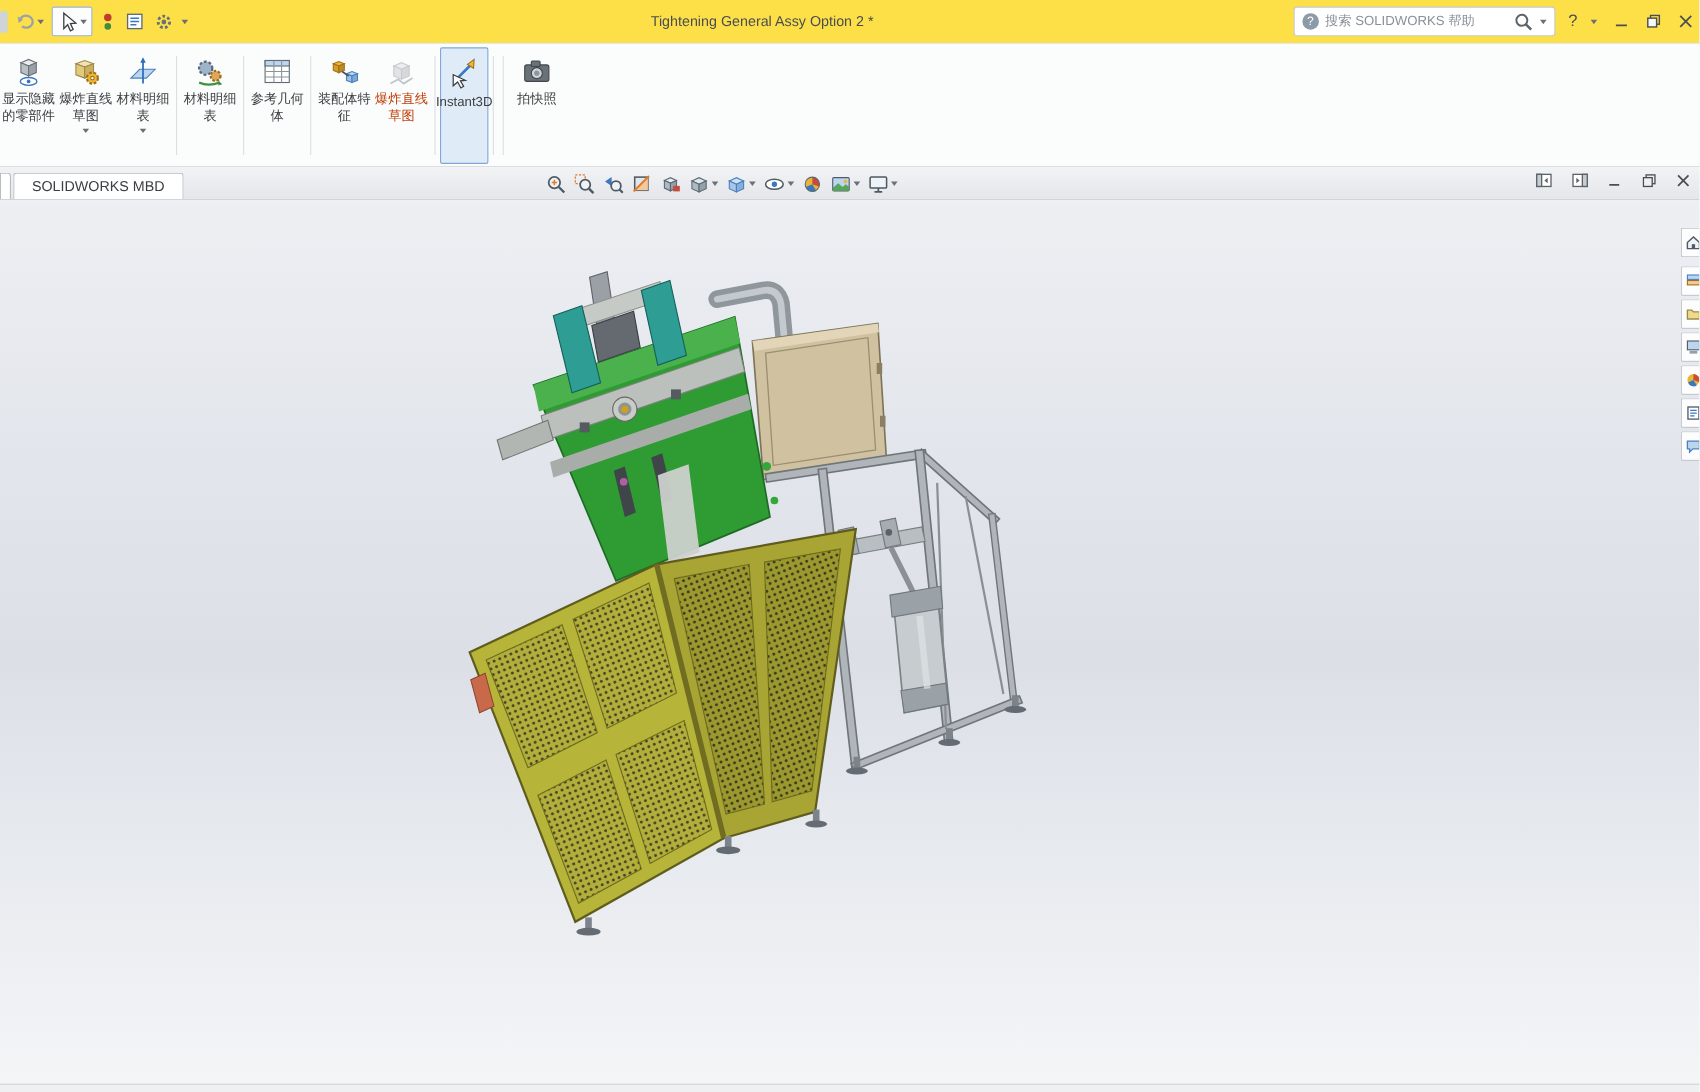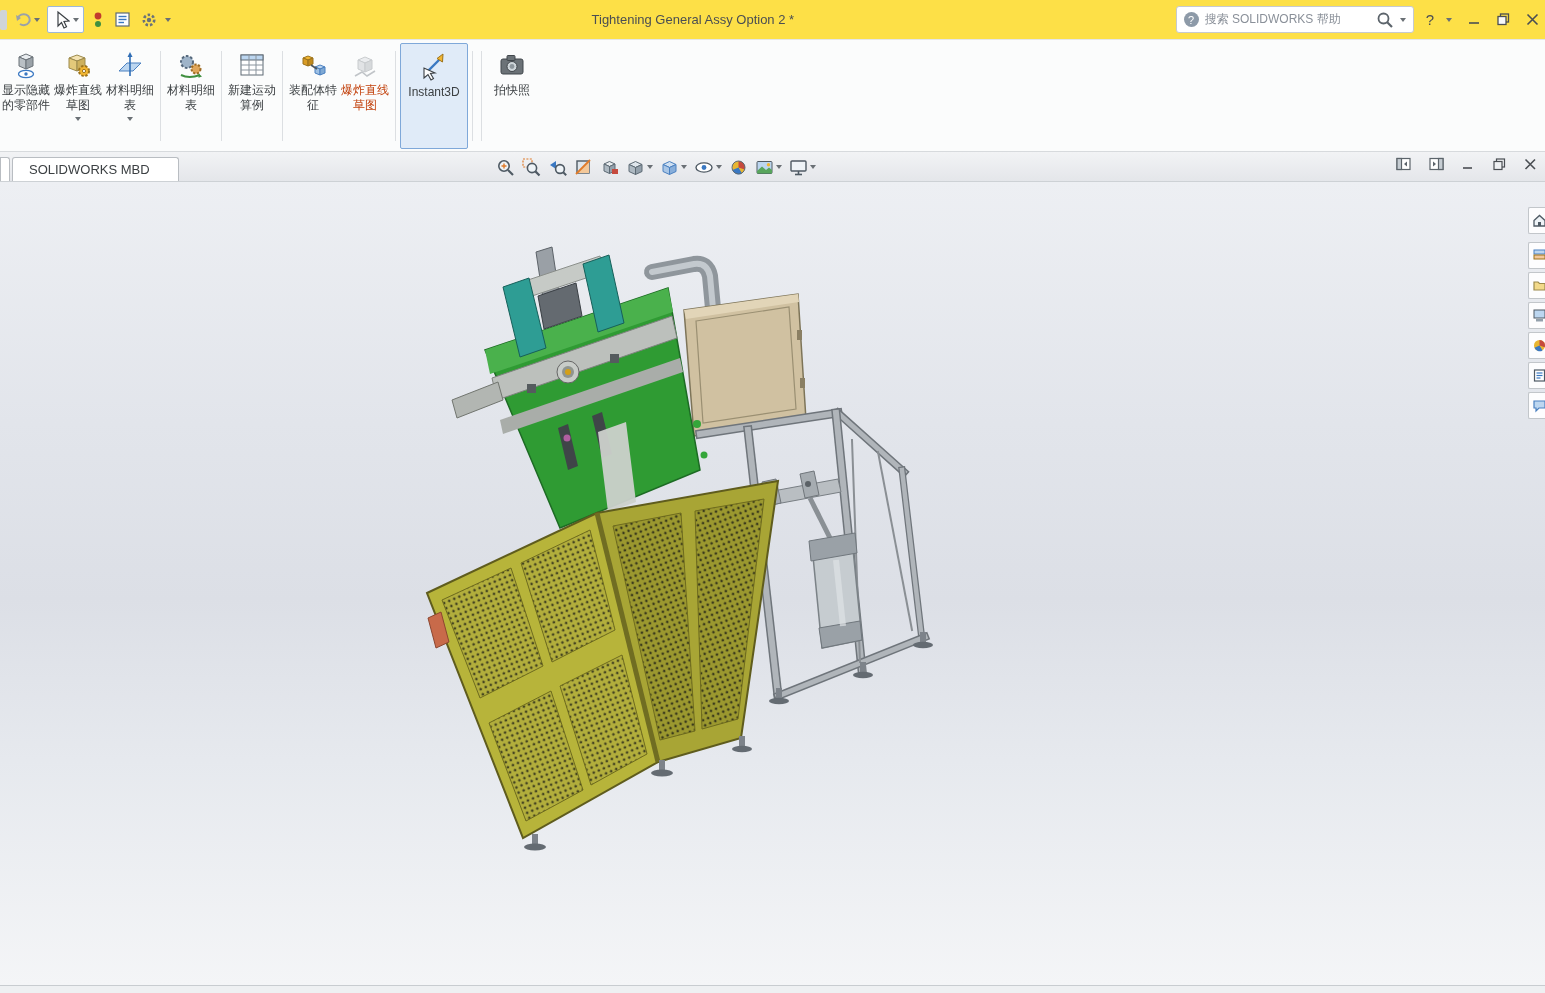--- a/index.html
+++ b/index.html
@@ -29,35 +29,35 @@
   .winctl { display:flex; align-items:center; gap:16px; margin-left:4px; }
   .help-q { font-size:15px; color:#4a4e53; }
 
   
   .ribbon { height:112px; flex:0 0 112px; background:#fbfcfc; border-bottom:1px solid #d7dadd;
             display:flex; align-items:stretch; padding:3px 0 2px 0; }
   .rbtn { width:52px; display:flex; flex-direction:column; align-items:center; padding-top:6px;
           gap:3px; border:1px solid transparent; border-radius:2px; }
   .rbtn .lbl { font-size:12px; line-height:15px; text-align:center; color:#3c4043; width:48px;
                word-break:break-all; }
-  .rbtn.wide { width:68px; } .rbtn.wide .lbl { width:64px; }
+  .rbtn.wide { width:44px; } .rbtn.wide .lbl { width:64px; }
   .rbtn.active { background:#e0ebf8; border-color:#7fa8d9; }
   .rbtn.disabled .lbl { color:#c2410c; }
   .rbtn.disabled svg { opacity:0.45; }
   .rsep { width:1px; background:#dcdfe2; margin:8px 4px; }
   .rcar { margin-top:1px; }
 
   
   .docbar { height:30px; flex:0 0 30px; position:relative;
             background:linear-gradient(#f2f3f5,#e4e6ea); border-bottom:1px solid #cdd1d5;
             display:flex; align-items:flex-end; }
   .tabs { display:flex; align-items:flex-end; gap:2px; padding-left:0; }
   .tabstub { width:10px; height:24px; background:#fff; border:1px solid #b9bdc2; border-bottom:none;
              border-radius:0 3px 0 0; }
-  .tab { background:#fff; border:1px solid #b9bdc2; border-bottom:none; padding:4px 28px 4px 16px;
+  .tab { background:#fff; border:1px solid #b9bdc2; border-bottom:none; padding:4px 16px 4px 16px;
          font-size:13px; color:#3c4043; border-radius:3px 3px 0 0; height:24px; }
   .headsup { position:absolute; left:495px; top:3px; display:flex; align-items:center; gap:5px; }
   .hbtn { height:24px; display:flex; align-items:center; justify-content:center; gap:2px; padding:0 1px; }
   .doc-controls { position:absolute; right:8px; top:5px; display:flex; align-items:center; gap:18px; }
 
   
   .viewport { position:relative; flex:1 1 auto; overflow:hidden;
       background:linear-gradient(180deg,#edeff3 0%,#e2e5eb 30%,#dcdfe6 52%,#e6e9ee 72%,#f4f5f7 100%); }
   .model { position:absolute; inset:0; width:100%; height:100%; }
 
@@ -194,21 +194,21 @@
 
     <div class="rbtn">
       <svg width="30" height="30" viewBox="0 0 30 30">
         <rect x="4" y="5" width="22" height="20" fill="#fff" stroke="#5f6a74"></rect>
         <rect x="4" y="5" width="22" height="5" fill="#bcd6f0" stroke="#5f6a74"></rect>
         <line x1="4" y1="15" x2="26" y2="15" stroke="#8a949d"></line>
         <line x1="4" y1="20" x2="26" y2="20" stroke="#8a949d"></line>
         <line x1="12" y1="5" x2="12" y2="25" stroke="#8a949d"></line>
         <line x1="19" y1="5" x2="19" y2="25" stroke="#8a949d"></line>
       </svg>
-      <span class="lbl">新建运动算例</span>
+      <span class="lbl">参考几何体</span>
     </div>
 
     <div class="rsep"></div>
 
     <div class="rbtn">
       <svg width="30" height="30" viewBox="0 0 30 30">
         <polygon points="5,8 10,6 15,8 10,10" fill="#f2b632" stroke="#9c731c"></polygon>
         <polygon points="5,8 10,10 10,16 5,14" fill="#d99c25" stroke="#9c731c"></polygon>
         <polygon points="15,8 10,10 10,16 15,14" fill="#c08a1e" stroke="#9c731c"></polygon>
         <polygon points="17,17 22,15 27,17 22,19" fill="#bcd6f0" stroke="#4a80c0"></polygon>

